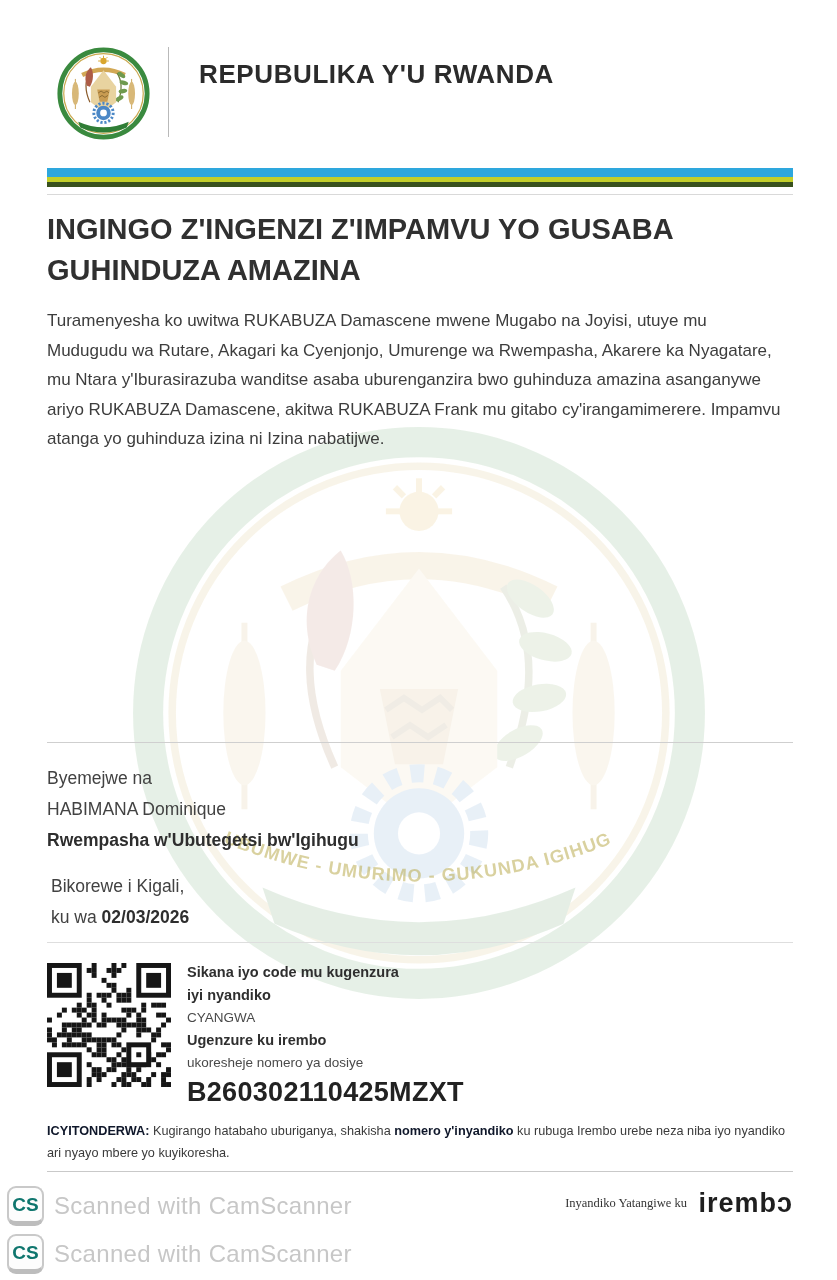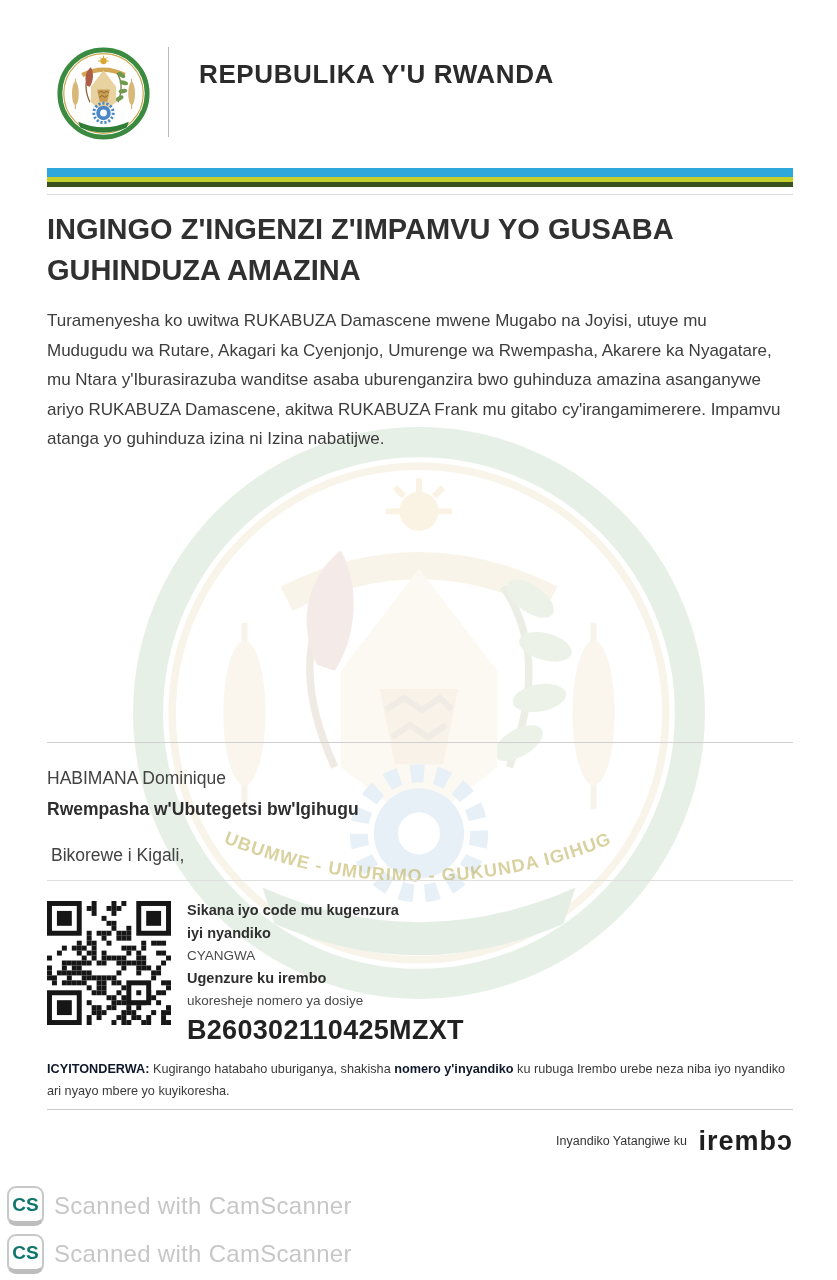--- a/index.html
+++ b/index.html
@@ -57,21 +57,21 @@
   .qr-line{margin:0 0 7px 0;}
   .qr-b{font-size:14.5px;font-weight:bold;color:#2f2f2f;}
   .qr-r{font-size:13.5px;color:#4a4a4a;}
   .dossier{font-size:27px;font-weight:bold;color:#222222;letter-spacing:.3px;margin-top:3px;}
 
   
   .notice{margin:12px 0 0 0;font-size:12.7px;line-height:22px;color:#3a3a3a;}
   .notice b{color:#0f172a;}
   .hr.footer-sep{margin-top:7px;border-top-color:#c9c9c9;}
   .footer-right{margin-top:16px;text-align:right;white-space:nowrap;}
-  .issued-label{font-size:12.5px;color:#333333;}
+  .issued-label{font-size:12.5px;color:#333333;font-family:Liberation Serif, serif;}
   .irembo-logo{font-size:27px;font-weight:bold;color:#1f1f1f;letter-spacing:1px;margin-left:7px;vertical-align:-5px;}
 
   
   .cam-row{position:absolute;left:7px;display:flex;align-items:center;z-index:3;}
   .cam-row.r1{top:1186px;} .cam-row.r2{top:1234px;}
   .cs-badge{
     width:33px;height:33px;border:2px solid #c9c9c9;border-bottom:5px solid #bdbdbd;
     border-radius:9px;background:#fdfdfd;color:#0f766e;font-weight:bold;font-size:19px;
     display:flex;align-items:center;justify-content:center;flex:0 0 auto;
   }
@@ -150,24 +150,26 @@
     </div>
     <hr class="hr under-flag">
 
     <h1 class="doc-title"><span>INGINGO Z'INGENZI Z'IMPAMVU YO GUSABA</span><br><span>GUHINDUZA AMAZINA</span></h1>
 
     <p class="doc-body"><span>Turamenyesha ko uwitwa RUKABUZA Damascene mwene Mugabo na Joyisi, utuye mu</span><br><span>Mudugudu wa Rutare, Akagari ka Cyenjonjo, Umurenge wa Rwempasha, Akarere ka Nyagatare,</span><br><span>mu Ntara y'Iburasirazuba wanditse asaba uburenganzira bwo guhinduza amazina asanganywe</span><br><span>ariyo RUKABUZA Damascene, akitwa RUKABUZA Frank mu gitabo cy'irangamimerere. Impamvu</span><br><span>atanga yo guhinduza izina ni Izina nabatijwe.</span></p>
 
     <hr class="hr sig-sep">
 
     <div class="signature">
+      <div class="line">Byemejwe na</div>
       <div class="line">HABIMANA Dominique</div>
       <div class="line sig-bold">Rwempasha w'Ubutegetsi bw'Igihugu</div>
       <div class="place-group">
         <div class="line">Bikorewe i Kigali,</div>
+        <div class="line"><span>ku wa</span> <span class="date-bold">02/03/2026</span></div>
       </div>
     </div>
 
     <hr class="hr qr-sep">
 
     <div class="qr-section">
       <div class="qr-box">
         <svg id="qrsvg" viewBox="0 0 125 125">
             <rect width="125" height="125" fill="#fff"></rect>
             <rect x="45" y="0" width="5" height="5" fill="#161616"></rect>

